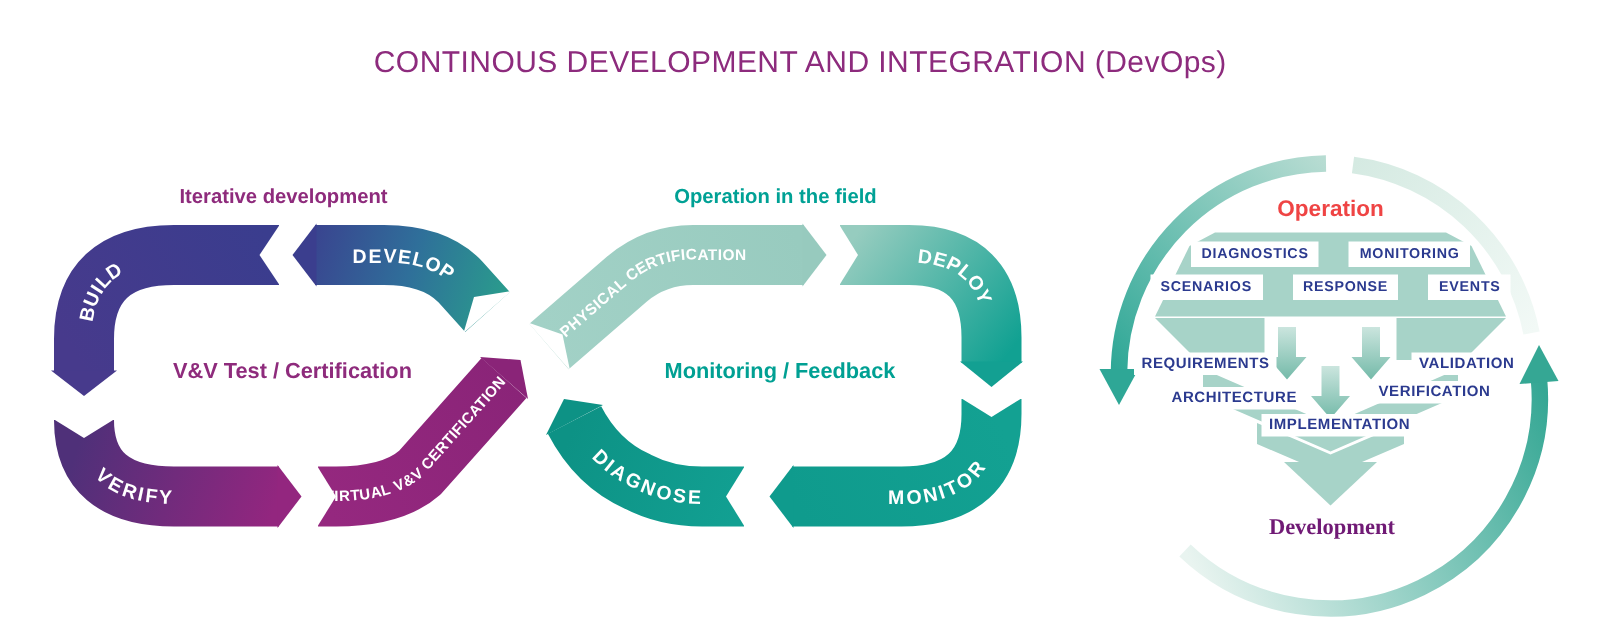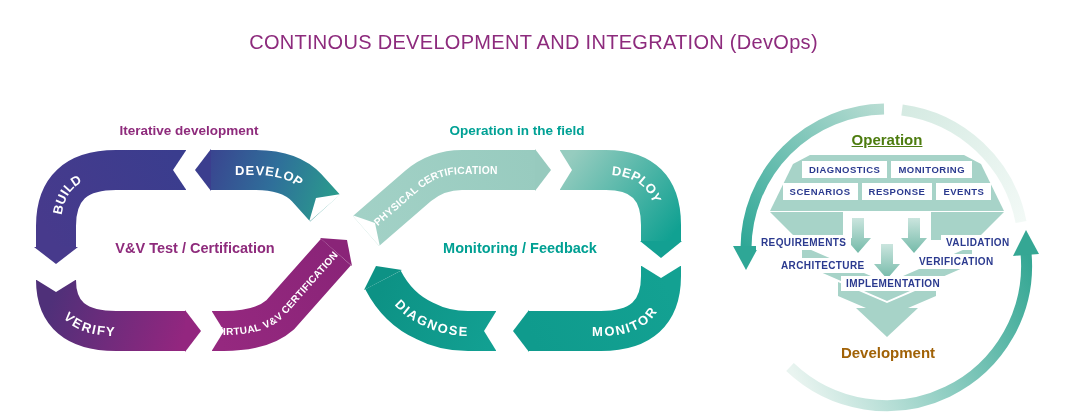--- a/index.html
+++ b/index.html
@@ -12,24 +12,24 @@
   .hdr-left{left:79px;top:123px;color:#8e2b7c;}
   .hdr-right{left:407px;top:123px;color:#00a195;}
   .loop-center{width:220px;text-align:center;font-size:14.5px;font-weight:bold;line-height:18px;}
   .lc-left{left:85px;top:239px;color:#8e2b7c;}
   .lc-right{left:410px;top:239px;color:#00a093;}
   svg text{font-family:"Liberation Sans", sans-serif;}
   .band-label{fill:#ffffff;font-weight:bold;font-size:13px;letter-spacing:1.2px;}
   .band-label-sm{fill:#ffffff;font-weight:bold;font-size:10px;letter-spacing:.2px;}
   .band-label-md{fill:#ffffff;font-weight:bold;font-size:10.3px;letter-spacing:.3px;}
   .vm-title{width:200px;text-align:center;font-size:15px;font-weight:bold;}
-  .vm-op{left:787px;top:131px;color:#4d7c0f;text-decoration:underline;}
-  .vm-dev{left:788px;top:344px;color:#a16207;}
+  .vm-op{left:787px;top:131px;color:#ef4444;}
+  .vm-dev{left:788px;top:344px;color:#701a75;font-family:Liberation Serif, serif;}
   .vm-boxes{left:770px;top:161px;width:234px;display:flex;flex-direction:column;align-items:center;}
-  .vm-row{display:flex;gap:4px;justify-content:center;}
+  .vm-row{display:flex;gap:20px;justify-content:center;}
   .vm-row+.vm-row{margin-top:5px;}
   .vm-box{background:#fff;color:#2b3a8f;font-size:9.5px;font-weight:bold;letter-spacing:.5px;
           padding:3px 7px;white-space:nowrap;}
   .vm-step{background:#fff;color:#2b3a8f;font-size:10px;font-weight:bold;letter-spacing:.4px;
            padding:2px 5px;white-space:nowrap;}
 </style>
 </head>
 <body>
 
 <div class="canvas">

